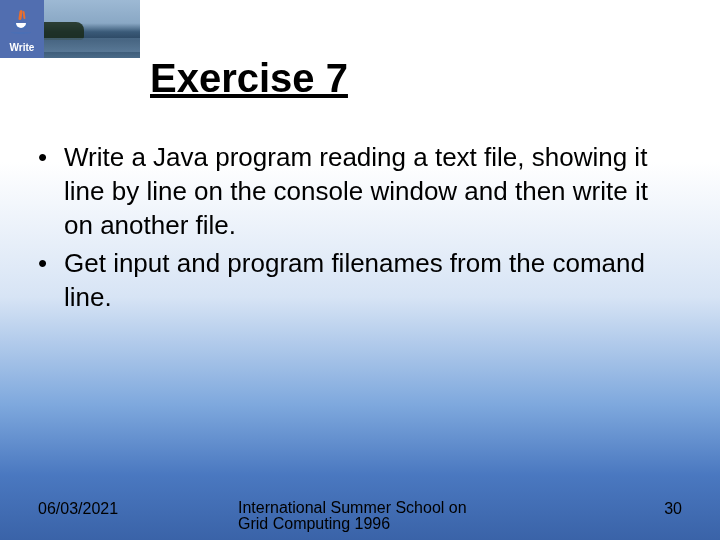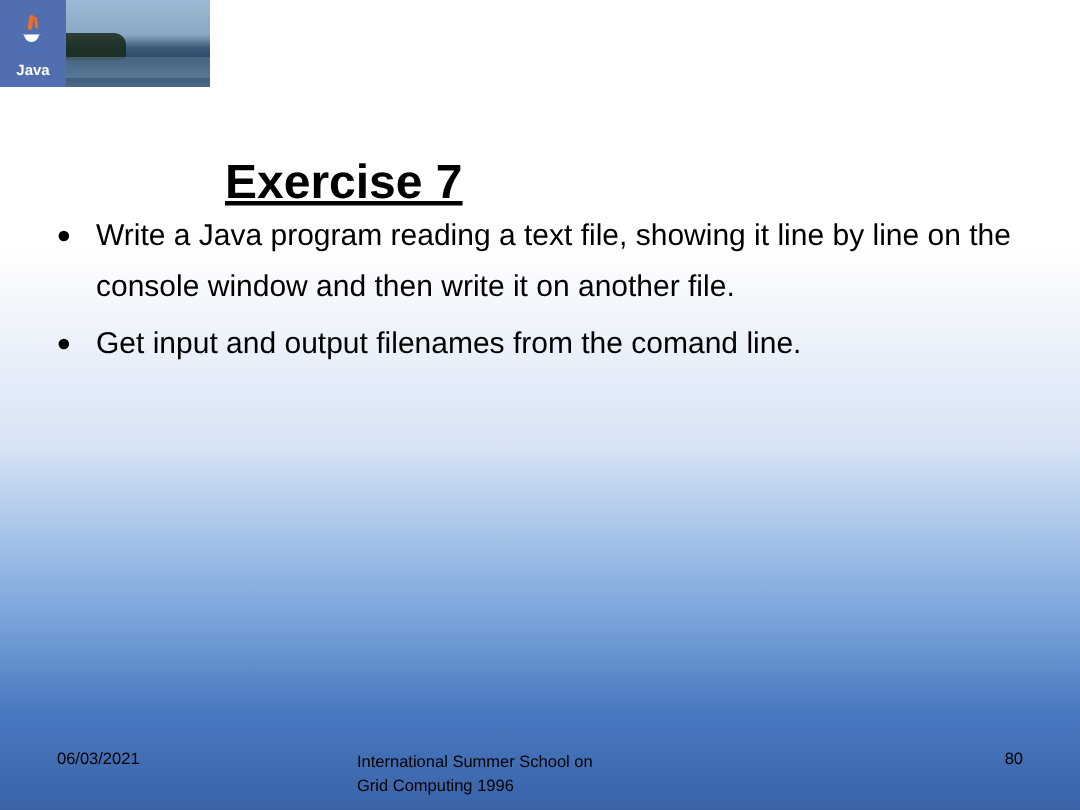--- a/index.html
+++ b/index.html
@@ -115,94 +115,93 @@
     left: 0;
     width: 100%;
     height: 14px;
     background: linear-gradient(to bottom, #5a7a98 0%, #6a8aa8 100%);
     opacity: 0.6;
   }
   .title {
     position: absolute;
     top: 56px;
     left: 150px;
-    font-size: 32px;
+    font-size: 40px;
     font-weight: bold;
     text-decoration: underline;
     color: #000;
-    margin-top: 47px;
   }
   .content {
     position: absolute;
     top: 140px;
     left: 36px;
     right: 36px;
   }
   .bullet {
     display: flex;
     margin-bottom: 4px;
   }
   .bullet-mark {
     width: 28px;
     flex-shrink: 0;
     font-size: 26px;
     line-height: 34px;
     text-align: left;
     padding-left: 2px;
   }
   .bullet-text {
-    font-size: 20px;
+    font-size: 26px;
     line-height: 34px;
     color: #000;
   }
   .footer {
     position: absolute;
     bottom: 8px;
     left: 0;
     width: 100%;
     display: flex;
     align-items: flex-start;
     padding: 0 38px 0 38px;
-    font-size: 11px;
+    font-size: 16px;
     color: #000;
   }
   .footer-date { width: 200px; }
   .footer-center { flex: 1; text-align: left; line-height: 16px; }
   .footer-page { width: 80px; text-align: right; }
 </style>
 </head>
 <body>
 
 <div class="slide">
   <div class="logo-area">
     <div class="java-logo">
       <div class="java-cup">
         <div class="java-steam"></div>
         <div class="java-cup-body"></div>
         <div class="java-cup-saucer"></div>
       </div>
-      <div class="java-text">Java</div>
+      <div class="java-text">Write</div>
     </div>
     <div class="sea-photo"></div>
   </div>
 
   <div class="title">Exercise 7</div>
 
   <div class="content">
     <div class="bullet">
       <div class="bullet-mark">•</div>
       <div class="bullet-text">Write a Java program reading a text file, showing it line by line on the console window and then write it on another file.</div>
     </div>
     <div class="bullet">
       <div class="bullet-mark">•</div>
-      <div class="bullet-text">Get input and output filenames from the comand line.</div>
+      <div class="bullet-text">Get input and program filenames from the comand line.</div>
     </div>
   </div>
 
   <div class="footer">
     <div class="footer-date">06/03/2021</div>
     <div class="footer-center">
       <span>International Summer School on</span><br>
       <span>Grid Computing 1996</span>
     </div>
-    <div class="footer-page">80</div>
+    <div class="footer-page">30</div>
   </div>
 </div>
 
 </body></html>

